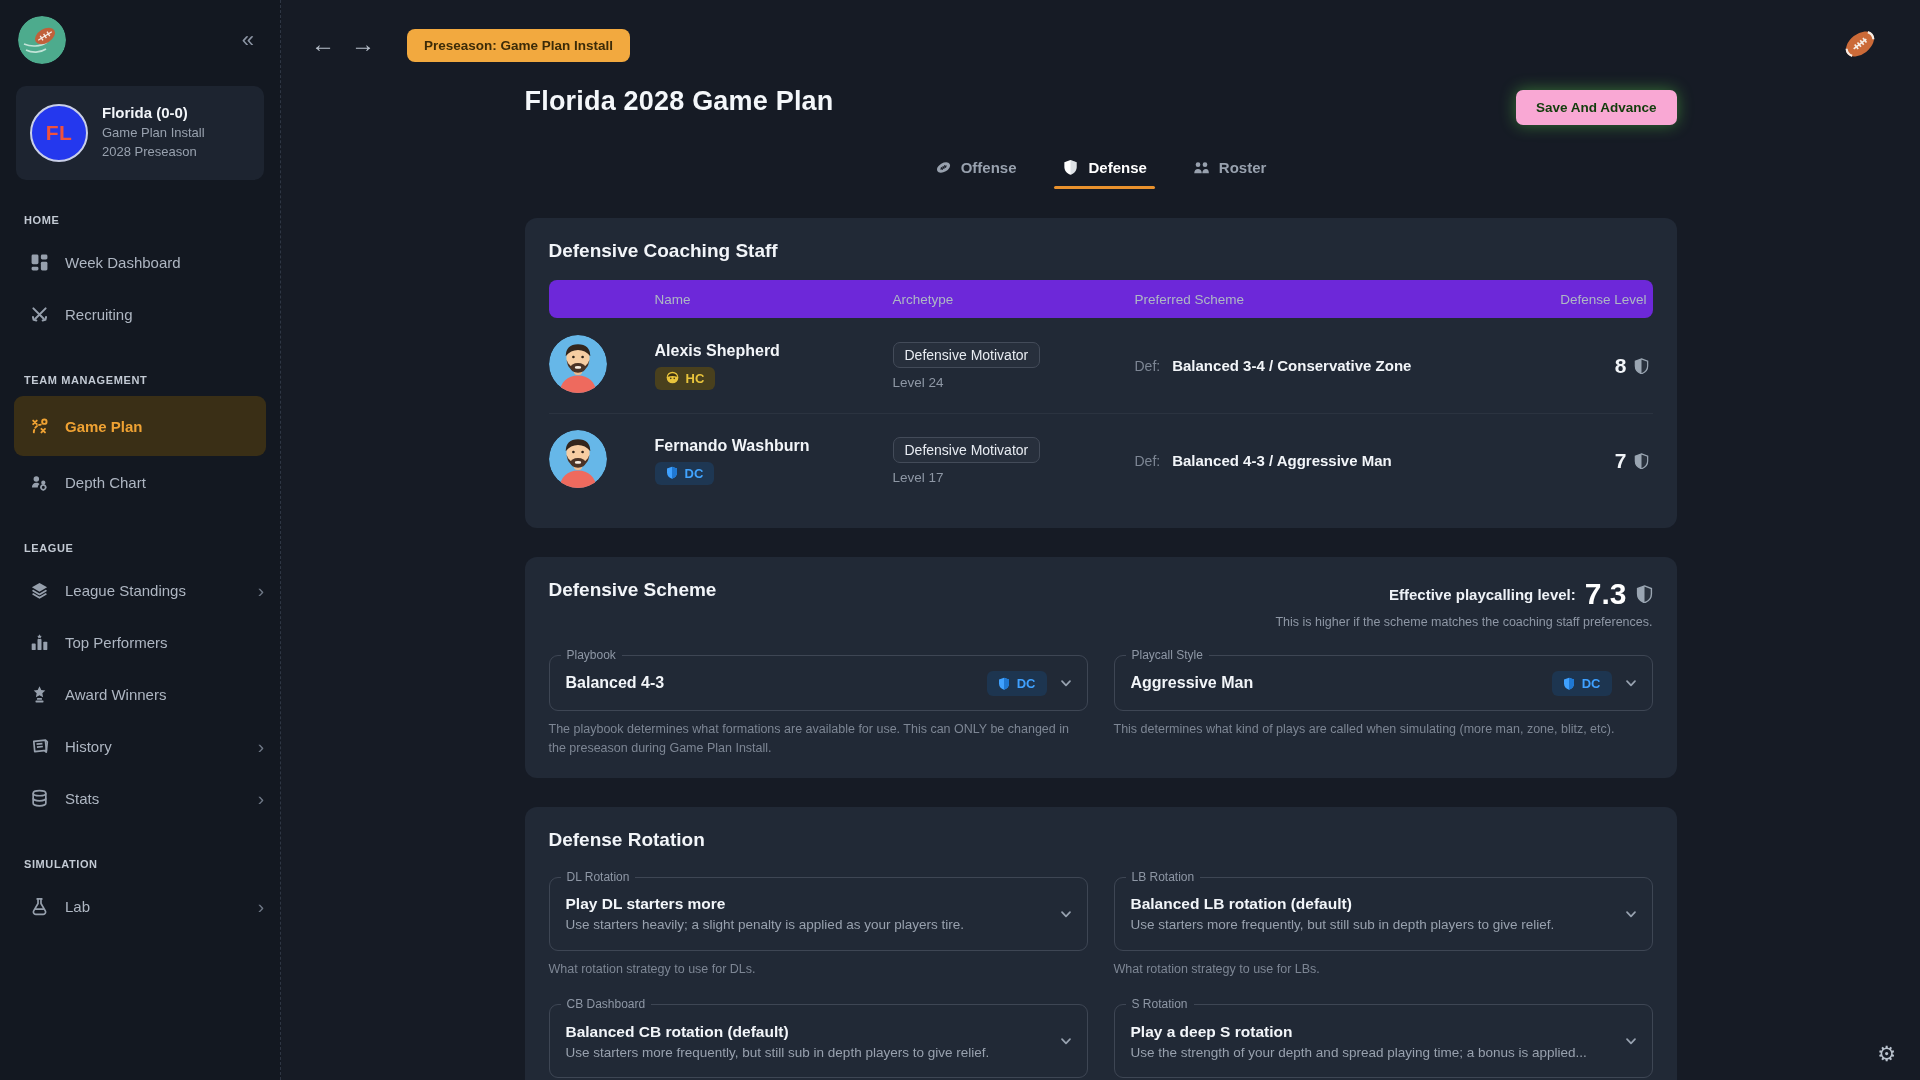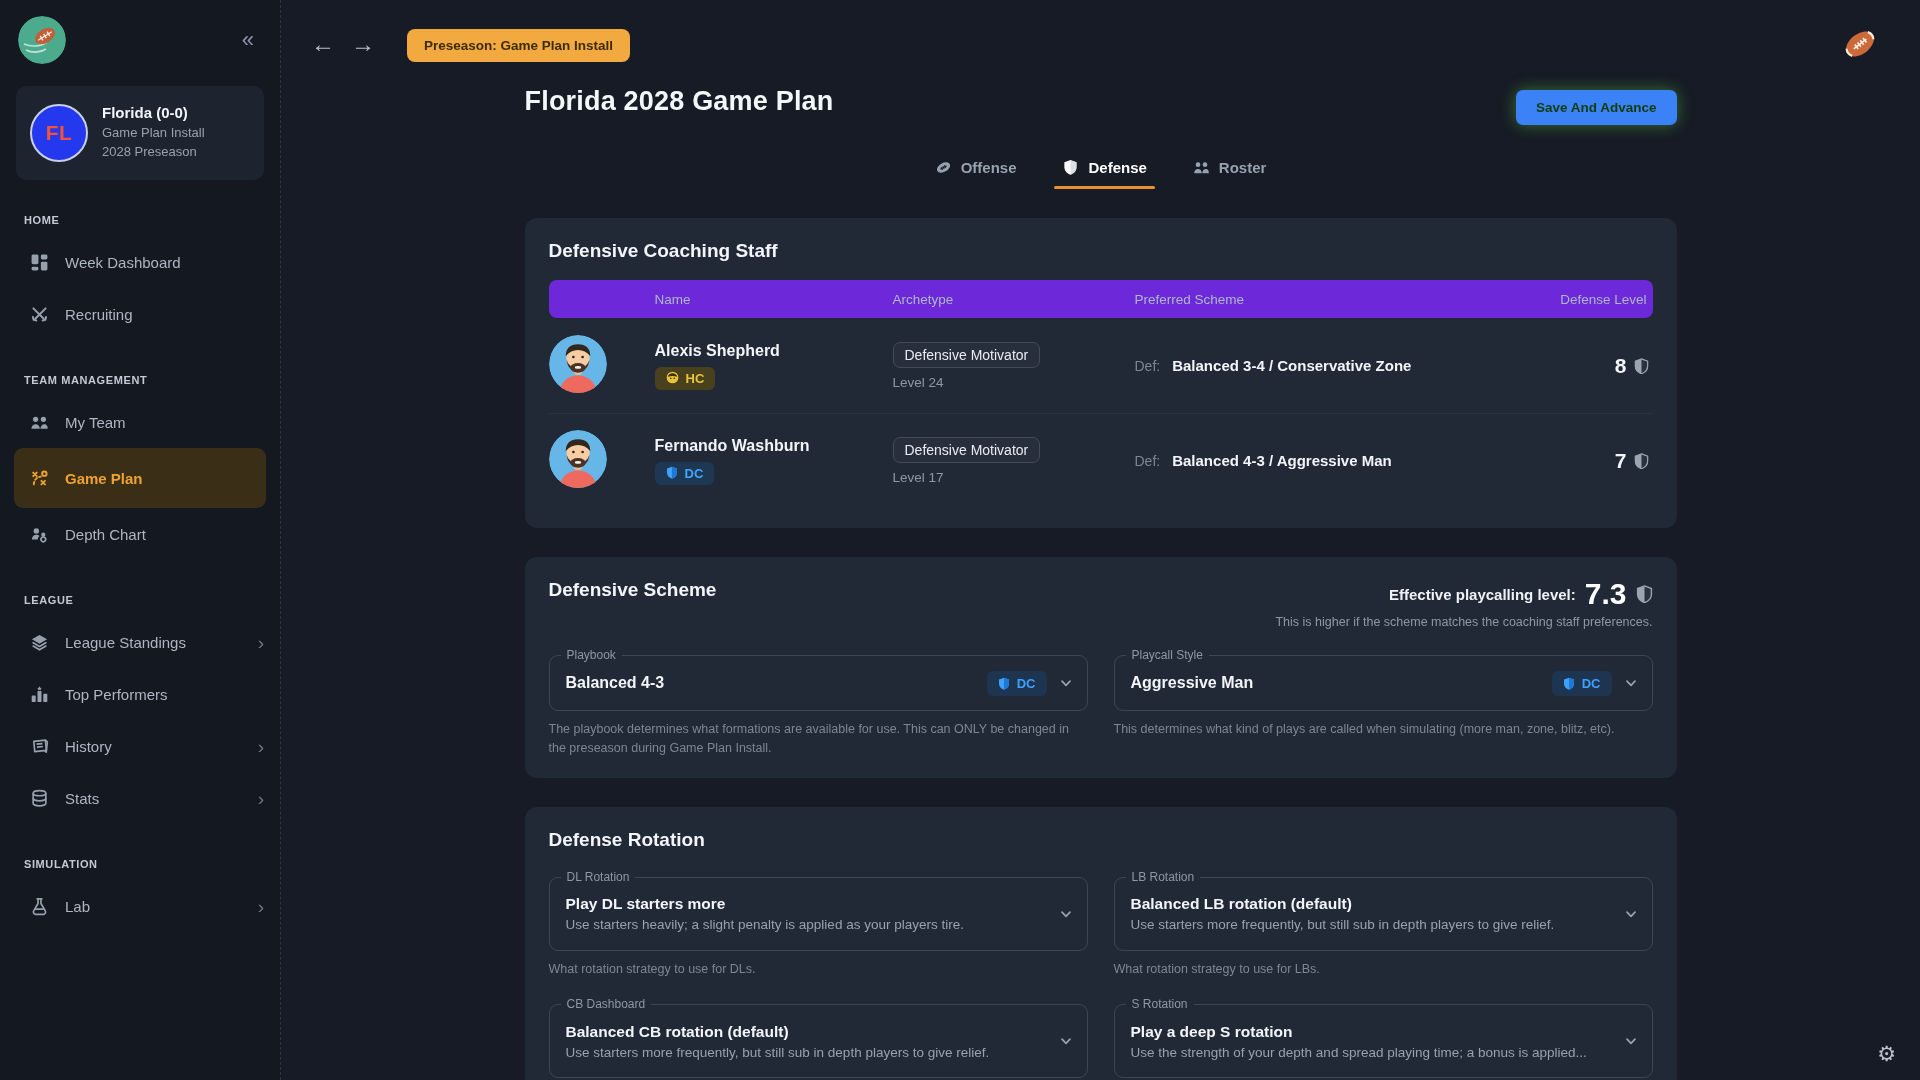--- a/index.html
+++ b/index.html
@@ -57,21 +57,21 @@
   .phase-badge {
     position:absolute; left:126px; top:29px; height:33px; padding:0 17px;
     background:#f2a93f; color:#3c2b08; font-size:13.5px; font-weight:bold;
     border-radius:8px; display:flex; align-items:center;
   }
   .deco-football { position:absolute; right:36px; top:20px; width:48px; height:48px; }
   .content { width:1152px; margin:0 auto; padding-top:86px; }
   .page-head { display:flex; align-items:flex-start; justify-content:space-between; }
   .page-title { font-size:27px; font-weight:bold; color:#f4f7fa; letter-spacing:.2px; }
   .save-btn {
-    margin-top:4px; background:#3b82f6; color:#113d0b; border:none; border-radius:7px;
+    margin-top:4px; background:#f9a8d4; color:#113d0b; border:none; border-radius:7px;
     font-family:inherit; font-size:13.5px; font-weight:bold; padding:10px 20px; cursor:pointer;
     box-shadow:0 0 16px rgba(96,220,70,.45);
   }
   .tabs { display:flex; justify-content:center; gap:46px; margin-top:34px; }
   .tab { display:flex; align-items:center; gap:9px; font-size:15px; color:#98a1ae; font-weight:bold; padding-bottom:13px; cursor:pointer; position:relative; }
   .tab .tab-ico { width:17px; height:17px; display:flex; }
   .tab.active { color:#ffffff; }
   .tab.active::after { content:""; position:absolute; left:-8px; right:-8px; bottom:0; height:3px; background:#e8912d; border-radius:2px; }
   .card { background:#212936; border-radius:12px; padding:22px 24px 20px 24px; margin-top:29px; }
   .card-title { font-size:19px; font-weight:bold; color:#f2f5f9; }
@@ -187,31 +187,20 @@
         <svg viewBox="0 0 18 18" width="19" height="19" fill="none" stroke="currentColor" stroke-width="1.9" stroke-linecap="round">
             <path d="M3.2 3.2 13 13M14.8 3.2 5 13"></path>
             <path d="M12 14.6l2.6-.6.6-2.6M6 14.6l-2.6-.6-.6-2.6"></path>
           </svg>
       </span>
       <span class="nav-label">Recruiting</span>
     </div>
 
     <div class="nav-section-label">TEAM MANAGEMENT</div>
 
-    <div class="nav-item">
-      <span class="nav-ico">
-        <svg viewBox="0 0 18 18" width="19" height="19" fill="currentColor">
-            <circle cx="5.3" cy="6" r="2.5"></circle>
-            <circle cx="12.7" cy="6" r="2.5"></circle>
-            <path d="M1.3 15c0-2.7 1.8-4.4 4-4.4s4 1.7 4 4.4Z"></path>
-            <path d="M9.8 15c.3-2.9 1.8-4.4 3.9-4.4 2 0 3.1 1.7 3.1 4.4Z"></path>
-          </svg>
-      </span>
-      <span class="nav-label">My Team</span>
-    </div>
 
     <div class="nav-item active">
       <span class="nav-ico">
         <svg viewBox="0 0 18 18" width="19" height="19" fill="none" stroke="currentColor" stroke-width="1.8" stroke-linecap="round">
             <path d="M3 3.4l3.4 3.4M6.4 3.4 3 6.8M10.8 11.2l3.4 3.4M14.2 11.2l-3.4 3.4"></path>
             <circle cx="13.6" cy="4.4" r="2.1"></circle>
             <path d="M3.6 14.6c.2-4.6 3.2-7 6.6-7.4" stroke-dasharray="2.4 2.2"></path>
           </svg>
       </span>
       <span class="nav-label">Game Plan</span>
@@ -250,20 +239,30 @@
         <svg viewBox="0 0 18 18" width="19" height="19" fill="currentColor">
             <rect x="1.6" y="10" width="3.8" height="6.2" rx=".8"></rect>
             <rect x="7.1" y="5.6" width="3.8" height="10.6" rx=".8"></rect>
             <rect x="12.6" y="8.2" width="3.8" height="8" rx=".8"></rect>
             <path d="M9 1.2l.7 1.4 1.5.2-1.1 1 .3 1.5L9 4.6l-1.4.7.3-1.5-1.1-1 1.5-.2Z"></path>
           </svg>
       </span>
       <span class="nav-label">Top Performers</span>
     </div>
 
+    <div class="nav-item">
+      <span class="nav-ico">
+        <svg viewBox="0 0 18 18" width="19" height="19" fill="currentColor">
+            <path d="M9 1.2l1.7 3.5 3.8.5-2.8 2.6.7 3.7L9 9.7l-3.4 1.8.7-3.7L3.5 5.2l3.8-.5Z"></path>
+            <rect x="6.6" y="12.4" width="4.8" height="1.6" rx=".6"></rect>
+            <rect x="5.2" y="14.8" width="7.6" height="1.7" rx=".6"></rect>
+          </svg>
+      </span>
+      <span class="nav-label">Award Winners</span>
+    </div>
 
     <div class="nav-item">
       <span class="nav-ico">
         <svg viewBox="0 0 18 18" width="19" height="19" fill="none" stroke="currentColor" stroke-width="1.6" stroke-linejoin="round">
             <path d="M3.6 4.2 14.6 3l.9 9.6-11 1.2Z"></path>
             <path d="M6.2 6.8l5.6-.6M6.6 9.6l5.6-.6"></path>
             <path d="M14.6 3l1.8 1.6-1 9.8-1.7-1.8"></path>
           </svg>
       </span>
       <span class="nav-label">History</span>

